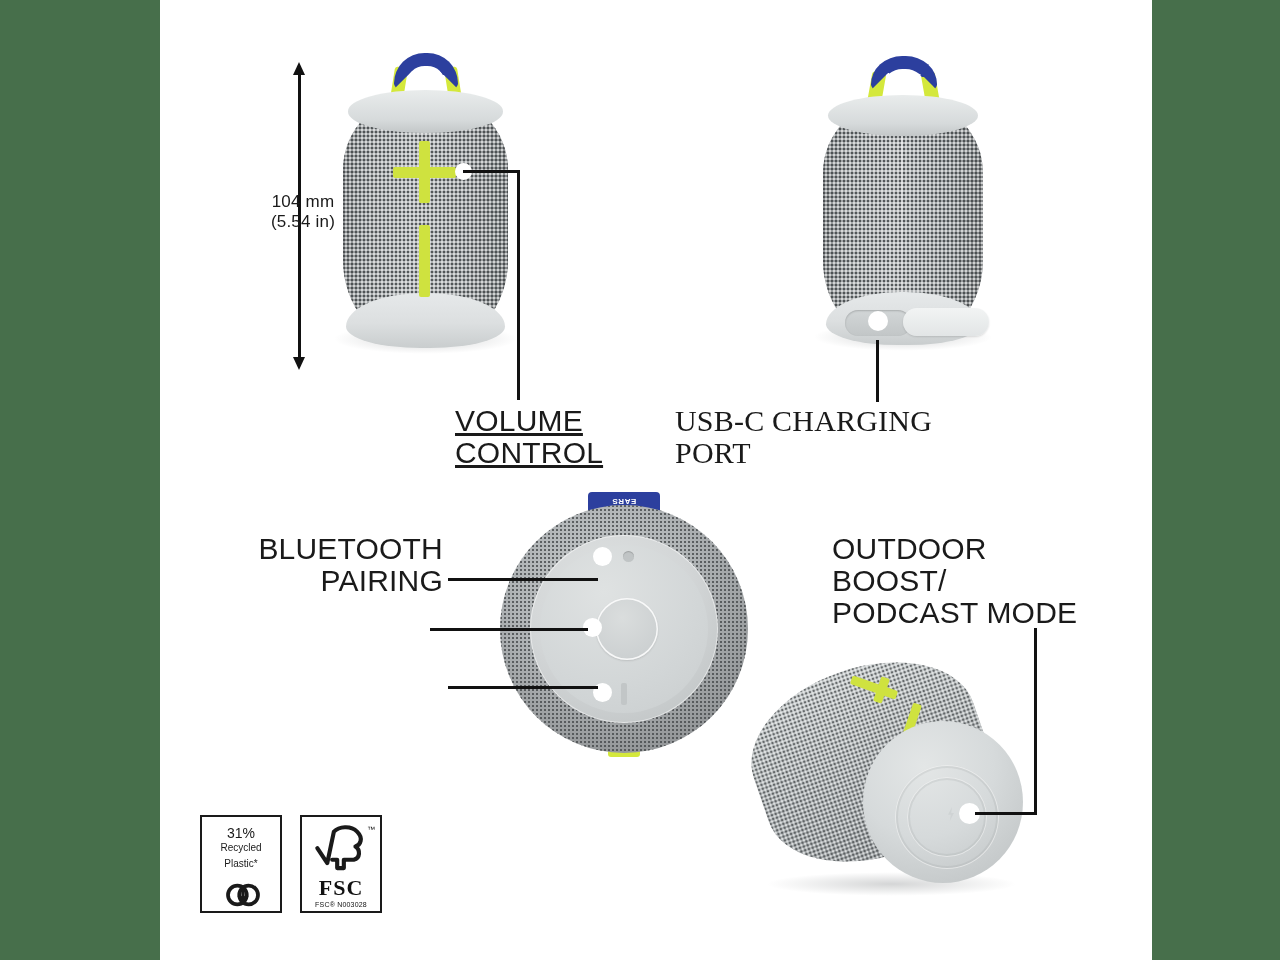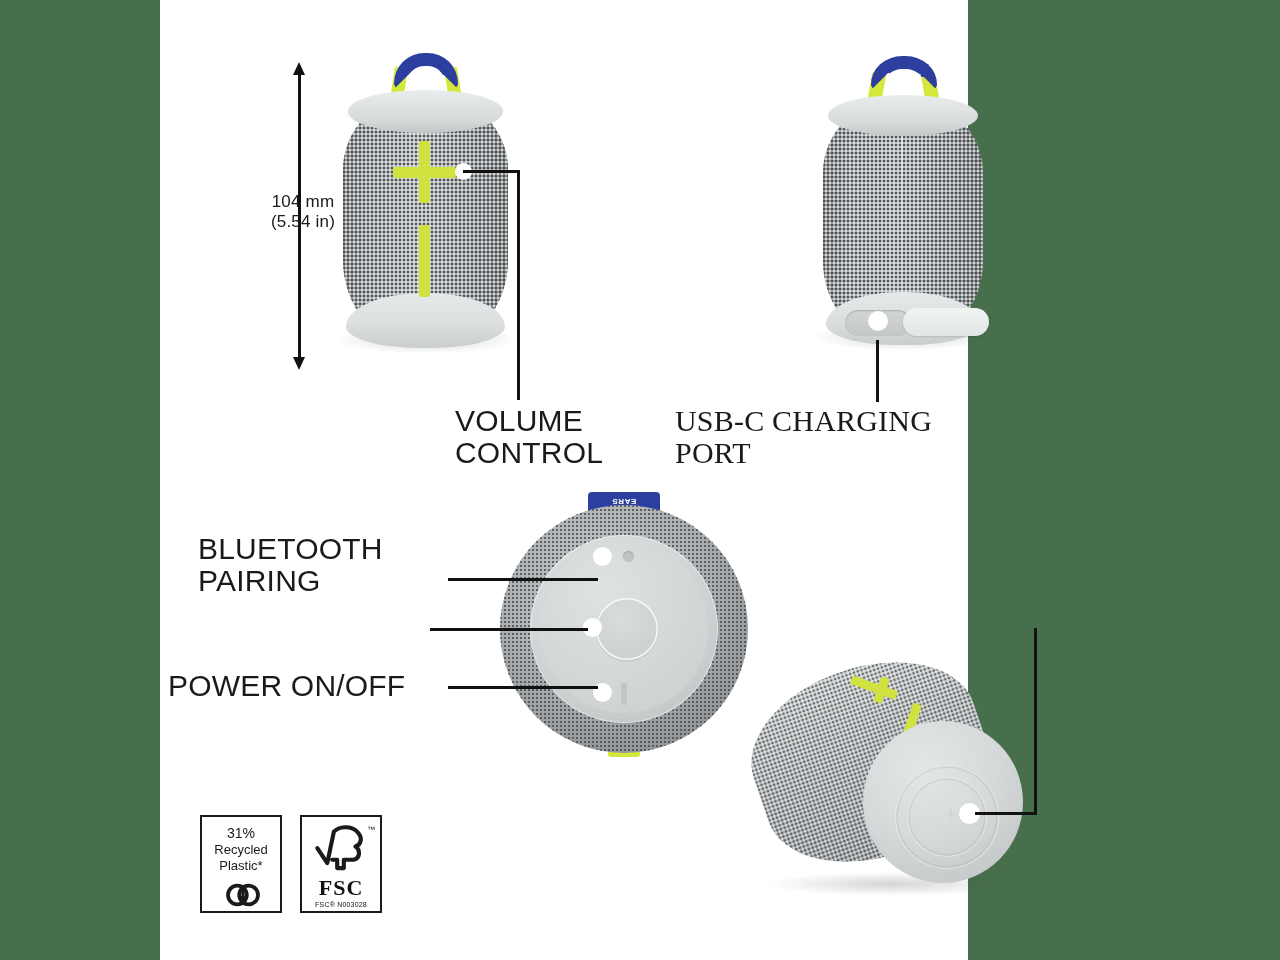--- a/index.html
+++ b/index.html
@@ -5,29 +5,29 @@
   html,body{margin:0;padding:0;}
   body{
     width:1280px;height:960px;overflow:hidden;
     background:#476f4b;
     font-family:"Liberation Sans", sans-serif;
   }
   #stage{position:relative;width:1280px;height:960px;}
   .bar{position:absolute;top:0;height:960px;background:#476f4b;}
   .bar.left{left:0;width:160px;}
   .bar.right{left:1120px;width:160px;}
-  .canvas{position:absolute;left:160px;top:0;width:808px;height:960px;background:#ffffff;}
+  .canvas{position:absolute;left:160px;top:0;width:992px;height:960px;background:#ffffff;}
 
   .lbl{
     position:absolute;color:#1a1a1a;font-weight:400;
     letter-spacing:.2px;line-height:1.06;white-space:pre;
   }
   .lbl.big{font-size:30px;}
   .lbl.dim{font-size:17px;line-height:1.18;}
-  .lbl.right-al{}
+  .lbl.right-al{text-align:right;}
 
   .line{position:absolute;background:#111;}
   .vline{width:3px;}
   .hline{height:3px;}
 
   .dot{position:absolute;border-radius:50%;background:#fff;box-shadow:0 0 0 0 rgba(0,0,0,0);}
 
   
   .dimwrap{position:absolute;}
   .dimshaft{position:absolute;left:5px;top:10px;width:3px;bottom:10px;background:#111;}
@@ -131,21 +131,21 @@
   }
   .engrave{
     position:absolute;border-radius:50%;
     box-shadow:inset 0 0 0 1px rgba(255,255,255,.55), inset 0 0 0 3px rgba(150,155,157,.18);
   }
 
   
   .badge{position:absolute;border:2px solid #1a1a1a;background:#fff;box-sizing:border-box;padding-left:23px;}
   .badge .btxt{
     position:absolute;left:0;right:0;text-align:center;color:#1a1a1a;
-    font-size:13px;line-height:1.18;white-space:pre;
+    font-size:10px;line-height:1.18;white-space:pre;
   }
   .fsctxt{position:absolute;left:0;right:0;text-align:center;color:#111;}
 </style>
 </head>
 <body>
 
 <div id="stage">
 
   <div class="bar left"></div>
   <div class="bar right"></div>
@@ -177,21 +177,21 @@
 
       <div class="vkey" style="left:76px;top:46px;width:11px;height:62px;"></div>
       <div class="vkey" style="left:50px;top:72px;width:63px;height:11px;"></div>
       <div class="vkey" style="left:76px;top:130px;width:11px;height:72px;"></div>
 
       <div class="dot" style="left:112px;top:68px;width:17px;height:17px;"></div>
     </div>
 
     <div class="line hline" style="left:303px;top:170px;width:57px;"></div>
     <div class="line vline" style="left:357px;top:170px;height:230px;"></div>
-    <div class="lbl big" style="left:295px;top:405px;">VOLUME
+    <div class="lbl big" style="left:295px;top:405px;text-decoration:underline;">VOLUME
 CONTROL</div>
 
     <div class="spk" style="left:663px;top:100px;width:160px;height:243px;">
       <div class="shadow" style="left:-6%;bottom:-8px;width:112%;height:28px;"></div>
 
       <div class="handle" style="left:35px;top:-44px;width:92px;height:54px;">
         <div class="strap" style="left:11px;top:16px;width:14px;height:40px;transform:rotate(10deg);"></div>
         <div class="strap" style="left:66px;top:16px;width:14px;height:40px;transform:rotate(-10deg);"></div>
         <div class="loop" style="left:13px;top:0;width:66px;height:34px;">
           <div class="tabtxt" style="top:3px;">ULTIMATE</div>
@@ -250,21 +250,20 @@
       <div class="dot" style="left:93px;top:178px;width:19px;height:19px;"></div>
     </div>
 
     <div class="line hline" style="left:288px;top:578px;width:150px;"></div>
     <div class="lbl big right-al" style="left:38px;top:533px;width:245px;">BLUETOOTH
 PAIRING</div>
 
     <div class="line hline" style="left:270px;top:628px;width:158px;"></div>
 
     <div class="line hline" style="left:288px;top:686px;width:150px;"></div>
-    <div class="lbl big right-al" style="left:8px;top:670px;width:275px;">POWER ON/OFF</div>
 
     <div class="angled" style="left:595px;top:655px;width:285px;height:235px;">
       <div class="shadow" style="left:4%;bottom:-6px;width:88%;height:24px;"></div>
 
       <div class="cyl" style="left:0;top:12px;width:232px;height:190px;">
         <div class="cylmesh"></div>
       </div>
 
       <div class="vkey" style="left:95px;top:28px;width:48px;height:9px;transform:rotate(19deg);"></div>
       <div class="vkey" style="left:122px;top:22px;width:9px;height:26px;transform:rotate(19deg);"></div>
@@ -275,20 +274,23 @@
       <div class="engrave" style="left:152px;top:122px;width:80px;height:80px;"></div>
 
       <div style="position:absolute;left:191px;top:152px;width:10px;height:14px;
                   background:#cfd3d4;clip-path:polygon(60% 0,20% 55%,48% 55%,38% 100%,80% 42%,52% 42%);"></div>
 
       <div class="dot" style="left:204px;top:148px;width:21px;height:21px;"></div>
     </div>
 
     <div class="line hline" style="left:815px;top:812px;width:62px;"></div>
     <div class="line vline" style="left:874px;top:628px;height:187px;"></div>
+    <div class="lbl big" style="left:672px;top:533px;">OUTDOOR
+BOOST/
+PODCAST MODE</div>
 
     <div class="badge" style="left:40px;top:815px;width:82px;height:98px;">
       <div class="btxt" style="top:8px;font-size:14px;">31%</div>
       <div class="btxt" style="top:25px;">Recycled</div>
       <div class="btxt" style="top:41px;">Plastic*</div>
       <svg viewBox="0 0 64 64" width="40" height="40" style="position:absolute;left:21px;top:58px;">
         <g fill="none" stroke="#1a1a1a" stroke-width="6">
           <circle cx="23" cy="32" r="15"></circle>
           <circle cx="41" cy="32" r="15"></circle>
         </g>

